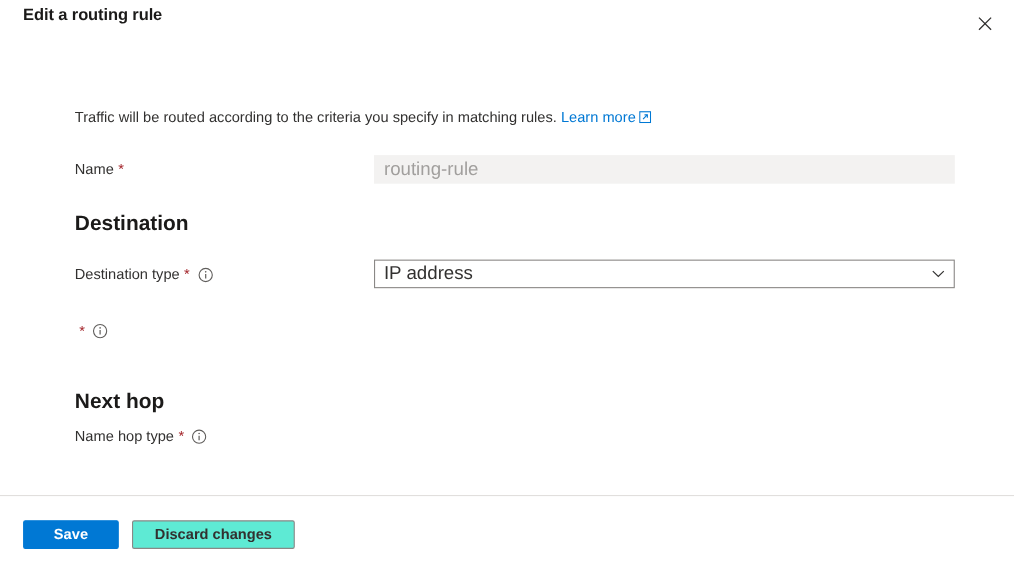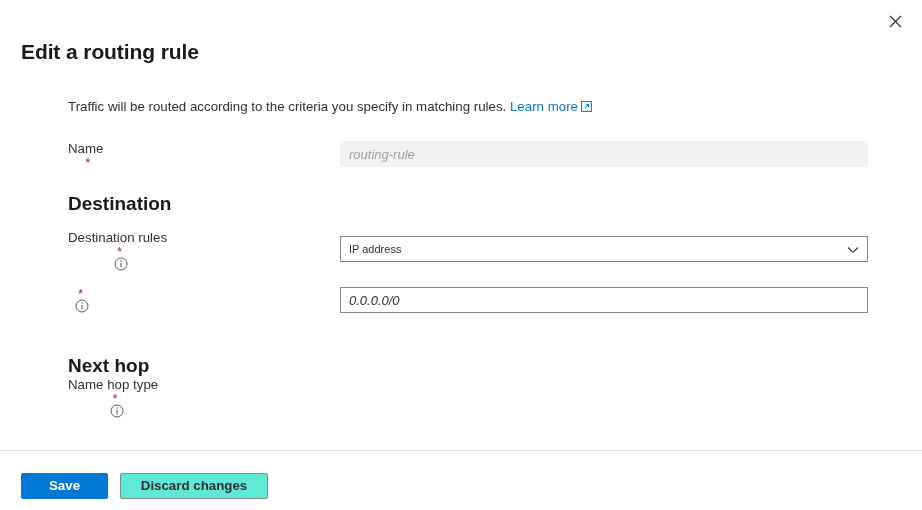--- a/index.html
+++ b/index.html
@@ -21,26 +21,25 @@
   .blade-header {
     position: absolute;
     top: 0; left: 0;
     width: 922px;
     height: 46px;
   }
   .blade-title {
     position: absolute;
     left: 21px;
     top: 5px;
-    font-size: 21px;
+    font-size: 15px;
     font-weight: 600;
     letter-spacing: -0.1px;
     color: #1b1a19;
     white-space: nowrap;
-    margin-top: 35px;
   }
   .close-button {
     position: absolute;
     right: 12px;
     top: 8px;
     width: 30px;
     height: 26px;
     display: flex;
     align-items: center;
     justify-content: center;
@@ -90,21 +89,20 @@
     display: flex;
     align-items: center;
   }
   .field-label {
     font-size: 13.3px;
     color: #323130;
     white-space: nowrap;
     display: flex;
     align-items: center;
     line-height: 18px;
-    flex-direction: column;
   }
   .required-star {
     color: #a4262c;
     margin-left: 4px;
     font-size: 13.3px;
     line-height: 10px;
     display: inline-block;
     vertical-align: top;
   }
   .info-icon {
@@ -130,46 +128,45 @@
     left: 293px;
     width: 528px;
     height: 26px;
   }
   .text-input {
     width: 100%;
     height: 26px;
     border: 1px solid #8a8886;
     background: #ffffff;
     font-family: "Liberation Sans", sans-serif;
-    font-size: 13px;
+    font-size: 17px;
     color: #323130;
     padding: 0 8px;
     outline: none;
     border-radius: 0;
-    font-style: italic;
   }
   .text-input.disabled {
     border: 1px solid transparent;
     background: #f3f2f1;
     color: #a19f9d;
     cursor: default;
   }
   .dropdown {
     position: relative;
     width: 100%;
     height: 26px;
     border: 1px solid #8a8886;
     background: #ffffff;
     display: flex;
     align-items: center;
     padding: 0 8px;
     cursor: pointer;
   }
   .dropdown-value {
-    font-size: 11px;
+    font-size: 17px;
     color: #323130;
     white-space: nowrap;
     overflow: hidden;
     text-overflow: ellipsis;
   }
   .chevron {
     position: absolute;
     right: 8px;
     top: 50%;
     transform: translateY(-50%);
@@ -253,21 +250,21 @@
       </span>
   </div>
   <div class="control" style="top:95px;">
     <input class="text-input disabled" type="text" disabled="" value="routing-rule" style="">
   </div>
 
   <div class="section-header" style="top:147px;">Destination</div>
 
   <div class="form-row" style="top:192px;">
     <span class="field-label">
-        <span>Destination rules</span>
+        <span>Destination type</span>
         <span class="required-star">*</span>
         <span class="info-icon">
         <svg width="14" height="14" viewBox="0 0 14 14" aria-hidden="true">
           <circle cx="7" cy="7" r="6" fill="none" stroke="#605e5c" stroke-width="1"></circle>
           <circle cx="7" cy="4.1" r="0.75" fill="#605e5c"></circle>
           <path d="M7 6.1 L7 10.2" stroke="#605e5c" stroke-width="1.1" fill="none"></path>
         </svg>
       </span>
       </span>
   </div>
@@ -286,23 +283,20 @@
     <span class="field-label">
         <span class="required-star">*</span>
         <span class="info-icon">
         <svg width="14" height="14" viewBox="0 0 14 14" aria-hidden="true">
           <circle cx="7" cy="7" r="6" fill="none" stroke="#605e5c" stroke-width="1"></circle>
           <circle cx="7" cy="4.1" r="0.75" fill="#605e5c"></circle>
           <path d="M7 6.1 L7 10.2" stroke="#605e5c" stroke-width="1.1" fill="none"></path>
         </svg>
       </span>
       </span>
-  </div>
-  <div class="control" style="top:241px;">
-    <input class="text-input" type="text" value="0.0.0.0/0" style="">
   </div>
 
   <div class="section-header" style="top:309px;">Next hop</div>
 
   <div class="form-row" style="top:339px;">
     <span class="field-label">
         <span>Name hop type</span>
         <span class="required-star">*</span>
         <span class="info-icon">
         <svg width="14" height="14" viewBox="0 0 14 14" aria-hidden="true">

